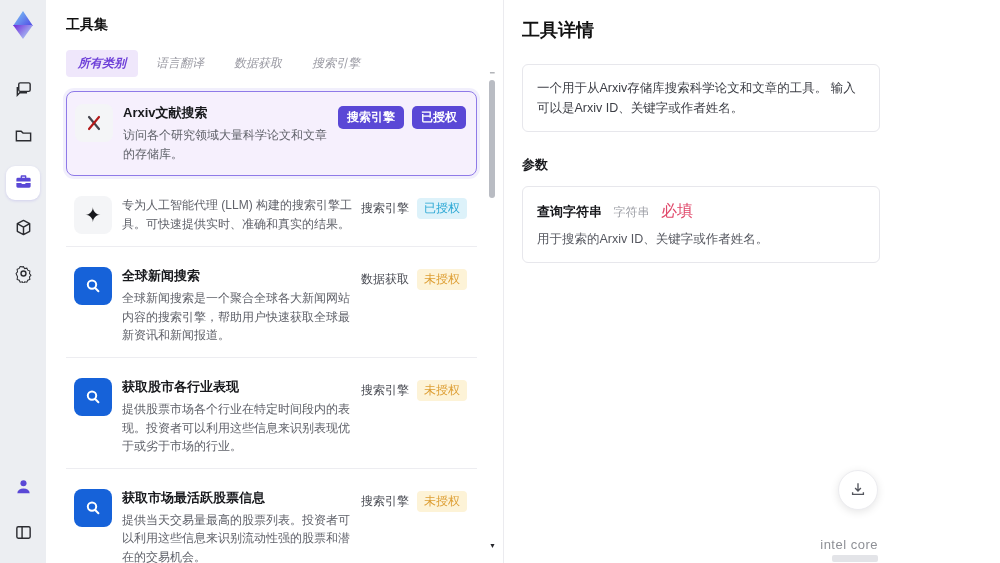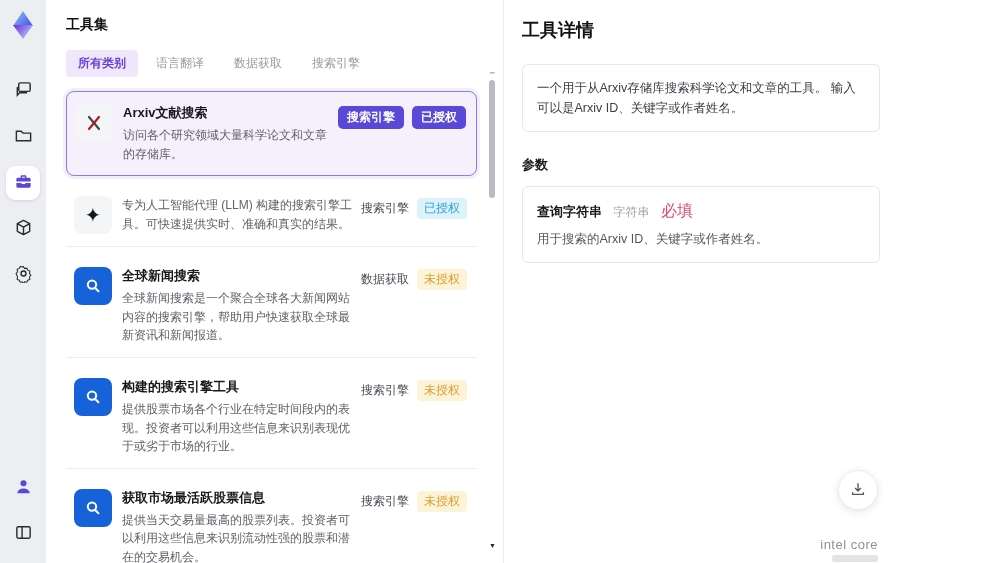--- a/index.html
+++ b/index.html
@@ -14,21 +14,21 @@
   .logo .d2 { position:absolute; left:5px; top:15px; width:20px; height:14px; background:linear-gradient(315deg,#b9e8fb,#6d28d9); clip-path:polygon(0 0,100% 0,50% 100%); }
   .rail-btn { width:34px; height:34px; border-radius:9px; display:flex; align-items:center; justify-content:center; margin-bottom:12px; cursor:pointer; background:transparent; border:none; }
   .rail-btn.active { background:#fff; box-shadow:0 1px 3px rgba(90,70,220,.18); }
   .rail-btn svg { width:19px; height:19px; }
   .rail-spacer { flex:1; }
 
   
   .list-panel { width:458px; flex-shrink:0; padding:16px 0 0 20px; position:relative; border-right:1px solid #ebebef; }
   .panel-title { font-size:14px; font-weight:bold; color:#111; margin-bottom:16px; }
   .tabs { display:flex; gap:6px; margin-bottom:14px; }
-  .tab { font-size:12px; color:#9a9aa3; padding:5px 12px; border-radius:4px; cursor:pointer; background:transparent; border:none; font-family:inherit; }
+  .tab { font-size:12px; color:#9a9aa3; padding:5px 12px; border-radius:4px; cursor:pointer; background:transparent; border:none; font-family:inherit;font-style:italic; }
   .tab.active { color:#6d3fd8; background:#efe7fb; font-weight:bold; }
 
   .tool-list { padding-right:26px; }
   .tool-card { display:flex; align-items:flex-start; padding:12px 10px 12px 8px; border-bottom:1px solid #ededf1; margin-bottom:8px; background:#fff; cursor:pointer; }
   .tool-card.selected { border:1.5px solid #8f7ae8; background:#f6f0fd; border-radius:8px; box-shadow:0 0 0 3px rgba(143,122,232,.12); }
   .tool-icon { width:38px; height:38px; border-radius:8px; background:#f4f5f7; display:flex; align-items:center; justify-content:center; flex-shrink:0; margin-right:10px; overflow:hidden; }
   .tool-icon.blue { background:#1662d9; }
   .tool-icon .star { font-size:20px; color:#17181c; line-height:1; }
   .tool-main { flex:1; min-width:0; padding-right:8px; }
   .tool-name { font-size:13px; font-weight:bold; color:#17181c; margin-bottom:4px; }
@@ -198,21 +198,21 @@
   </div>
 
   <div class="tool-card">
     <div class="tool-icon blue">
             <svg viewBox="0 0 20 20" width="20" height="20" fill="none" stroke="#fff" stroke-width="2">
               <circle cx="9" cy="8.6" r="4.2"></circle>
               <path d="M12.2 12 L15.4 15.2" stroke-linecap="round"></path>
             </svg>
           </div>
     <div class="tool-main">
-      <div class="tool-name">构建的搜索引擎工具</div>
+      <div class="tool-name">获取股市各行业表现</div>
       <div class="tool-desc">提供股票市场各个行业在特定时间段内的表现。投资者可以利用这些信息来识别表现优于或劣于市场的行业。</div>
     </div>
     <div class="tool-meta">
       <span class="tool-category">搜索引擎</span>
       <span class="tool-status unauthorized">未授权</span>
     </div>
   </div>
 
   <div class="tool-card">
     <div class="tool-icon blue">

